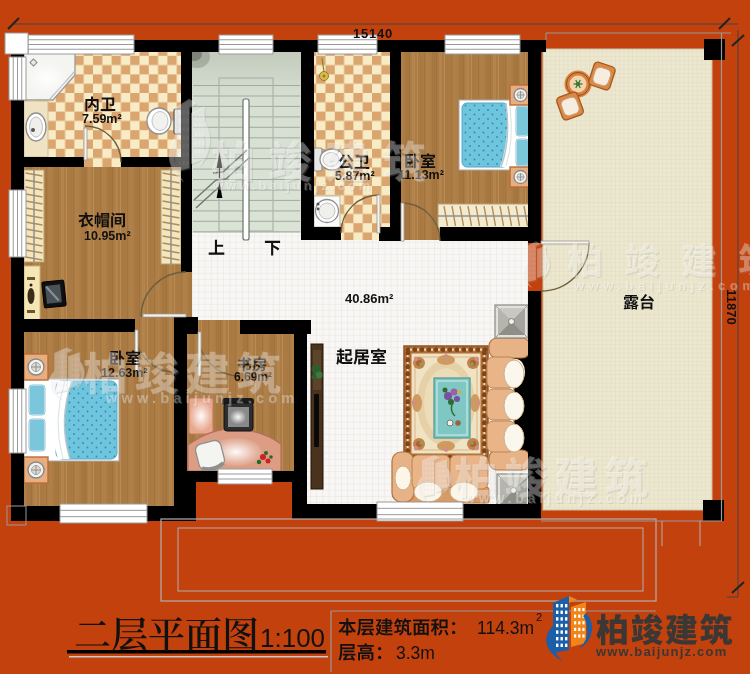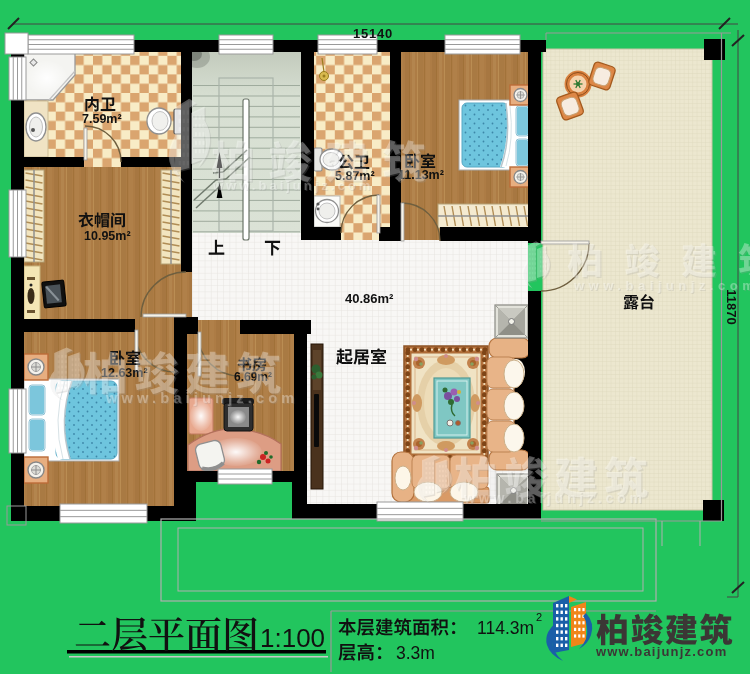--- a/index.html
+++ b/index.html
@@ -1,12 +1,12 @@
 <!DOCTYPE html>
-<html><head><meta charset="utf-8"><style>html,body{margin:0;padding:0;background:#fff;}.wrap{position:relative;width:750px;height:674px;overflow:hidden;background:#22c55e;font-family:"Liberation Sans",sans-serif;}svg text{font-family:"Liberation Sans",sans-serif;}</style></head><body>
+<html><head><meta charset="utf-8"><style>html,body{margin:0;padding:0;background:#fff;}.wrap{position:relative;width:750px;height:674px;overflow:hidden;background:#c2410c;font-family:"Liberation Sans",sans-serif;}svg text{font-family:"Liberation Sans",sans-serif;}</style></head><body>
 <div class="wrap">
 <svg width="750" height="674" viewBox="0 0 750 674" xmlns="http://www.w3.org/2000/svg">
 <defs>
 <pattern id="chk" width="18.6" height="18.6" patternUnits="userSpaceOnUse">
  <rect width="18.6" height="18.6" fill="#f8ecc6"></rect>
  <rect x="0" y="0" width="9.3" height="9.3" fill="#daa56f"></rect>
  <rect x="9.3" y="9.3" width="9.3" height="9.3" fill="#daa56f"></rect>
 </pattern>
 <pattern id="wood" width="27" height="90" patternUnits="userSpaceOnUse">
  <rect width="27" height="90" fill="#ad7c45"></rect>

